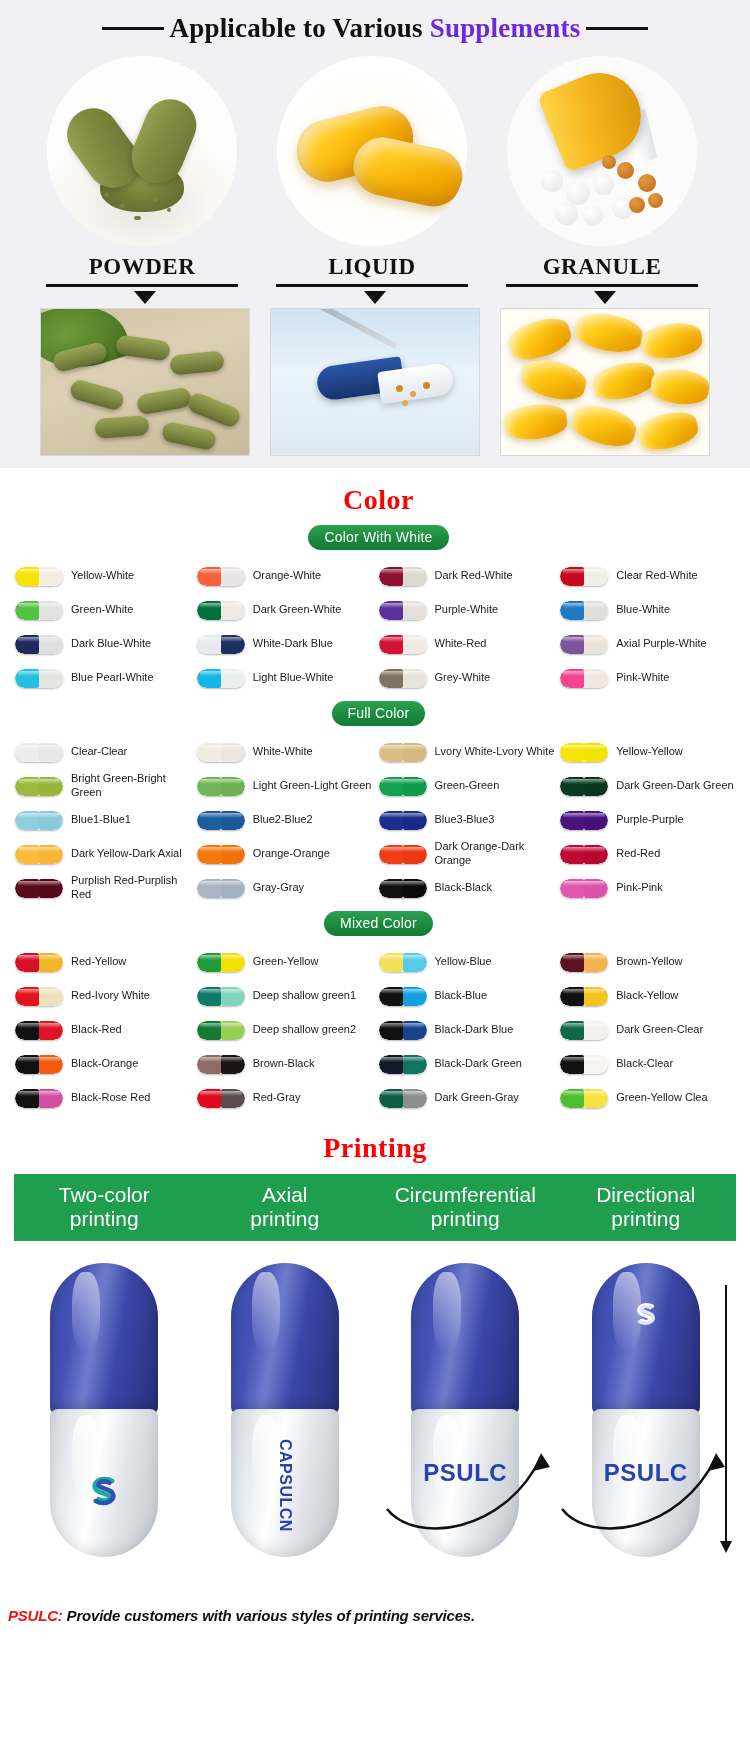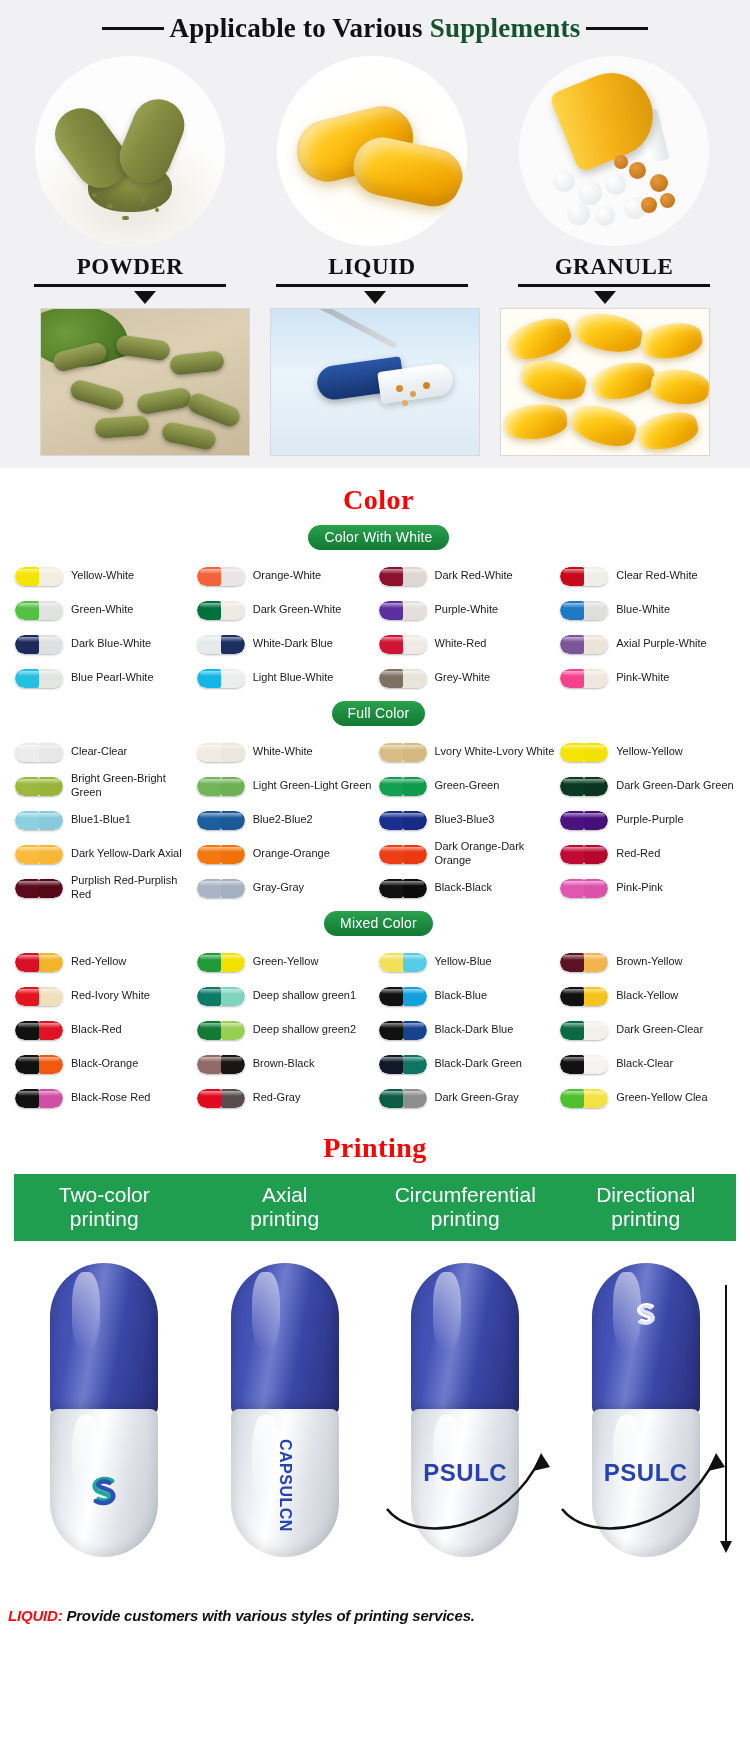--- a/index.html
+++ b/index.html
@@ -15,23 +15,23 @@
   .app-title-wrap {
     display: flex; align-items: center; justify-content: center;
     gap: 6px; padding: 13px 0 10px 0;
   }
   .app-rule { height: 3px; background: #111; width: 62px; }
   .app-title {
     font-family: "Liberation Serif", serif;
     font-size: 27px; font-weight: bold; color: #111;
     letter-spacing: .2px; white-space: nowrap;
   }
-  .app-title .red { color: #14532d; }
-
-  .circle-row { display: flex; justify-content: center; gap: 32px; padding: 2px 6px 0 0; }
+  .app-title .red { color: #6d28d9; }
+
+  .circle-row { display: flex; justify-content: center; gap: 20px; padding: 2px 6px 0 0; }
   .circle-cell { width: 210px; display: flex; flex-direction: column; align-items: center; }
   .circle {
     width: 190px; height: 190px; border-radius: 50%;
     background: #fdfdfd; overflow: hidden; position: relative;
     box-shadow: inset 0 0 18px rgba(0,0,0,.05);
   }
   
   .art-powder { position:absolute; inset:0; background:
       radial-gradient(ellipse 60% 40% at 50% 78%, #e9e5db 0%, #f7f6f2 60%, #fdfdfd 100%); }
   .pw-pile { position:absolute; left:28%; top:56%; width:44%; height:26%;
@@ -885,15 +885,15 @@
       </svg>
       <div class="v-arrow">
         <span class="shaft"></span>
           <span class="head"></span>
       </div>
     </div>
 
   </div>
 
   <div class="remark">
-    <span class="rk">LIQUID:</span><span> Provide customers with various styles of printing services.</span>
+    <span class="rk">PSULC:</span><span> Provide customers with various styles of printing services.</span>
   </div>
 </section>
 
 </body></html>

